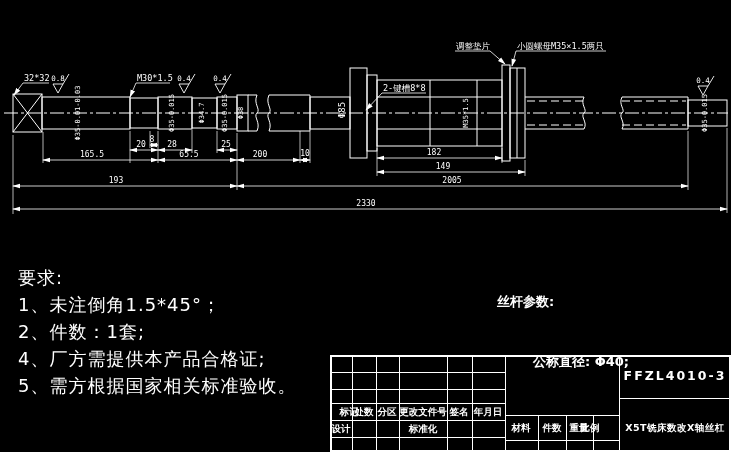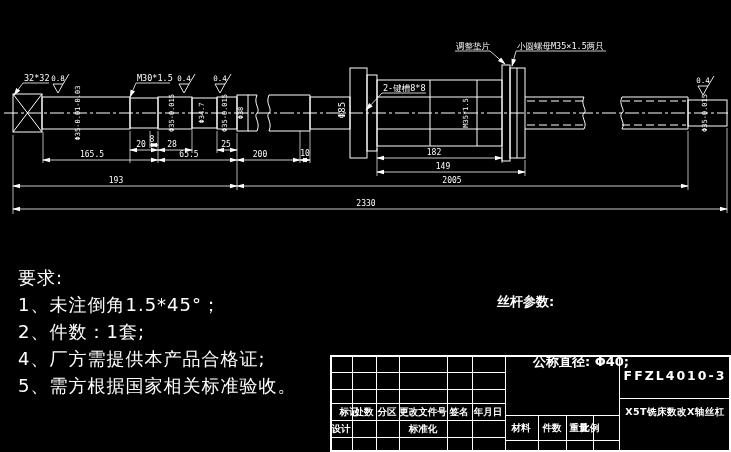--- a/index.html
+++ b/index.html
@@ -22,21 +22,21 @@
 
   
   .tblock{position:absolute;left:330px;top:355px;width:401px;height:97px;}
   .tblock .vl,.tblock .hl{position:absolute;background:#fff;}
   .tblock .vl{width:1px;}
   .tblock .hl{height:1px;}
   .tblock .tx{position:absolute;transform:translate(-50%,-50%);
               white-space:nowrap;font-size:9.5px;font-weight:bold;}
   .tblock .big{font-size:11.5px;letter-spacing:1px;}
   .tblock .dno{font-size:12.5px;letter-spacing:2px;}
-  .tblock .prj{font-size:9.5px;letter-spacing:0.5px;}
+  .tblock .prj{font-size:9.5px;letter-spacing:0.5px;margin-top:16px;}
 </style>
 </head>
 <body>
 
 <svg id="cad-canvas" width="731" height="452" viewBox="0 0 731 452">
   <defs>
     <marker id="arr" viewBox="0 0 10 10" refX="9" refY="5" markerWidth="10" markerHeight="10" orient="auto-start-reverse">
       <path d="M0,2 L10,5 L0,8 z" fill="#fff"></path>
     </marker>
   </defs>

